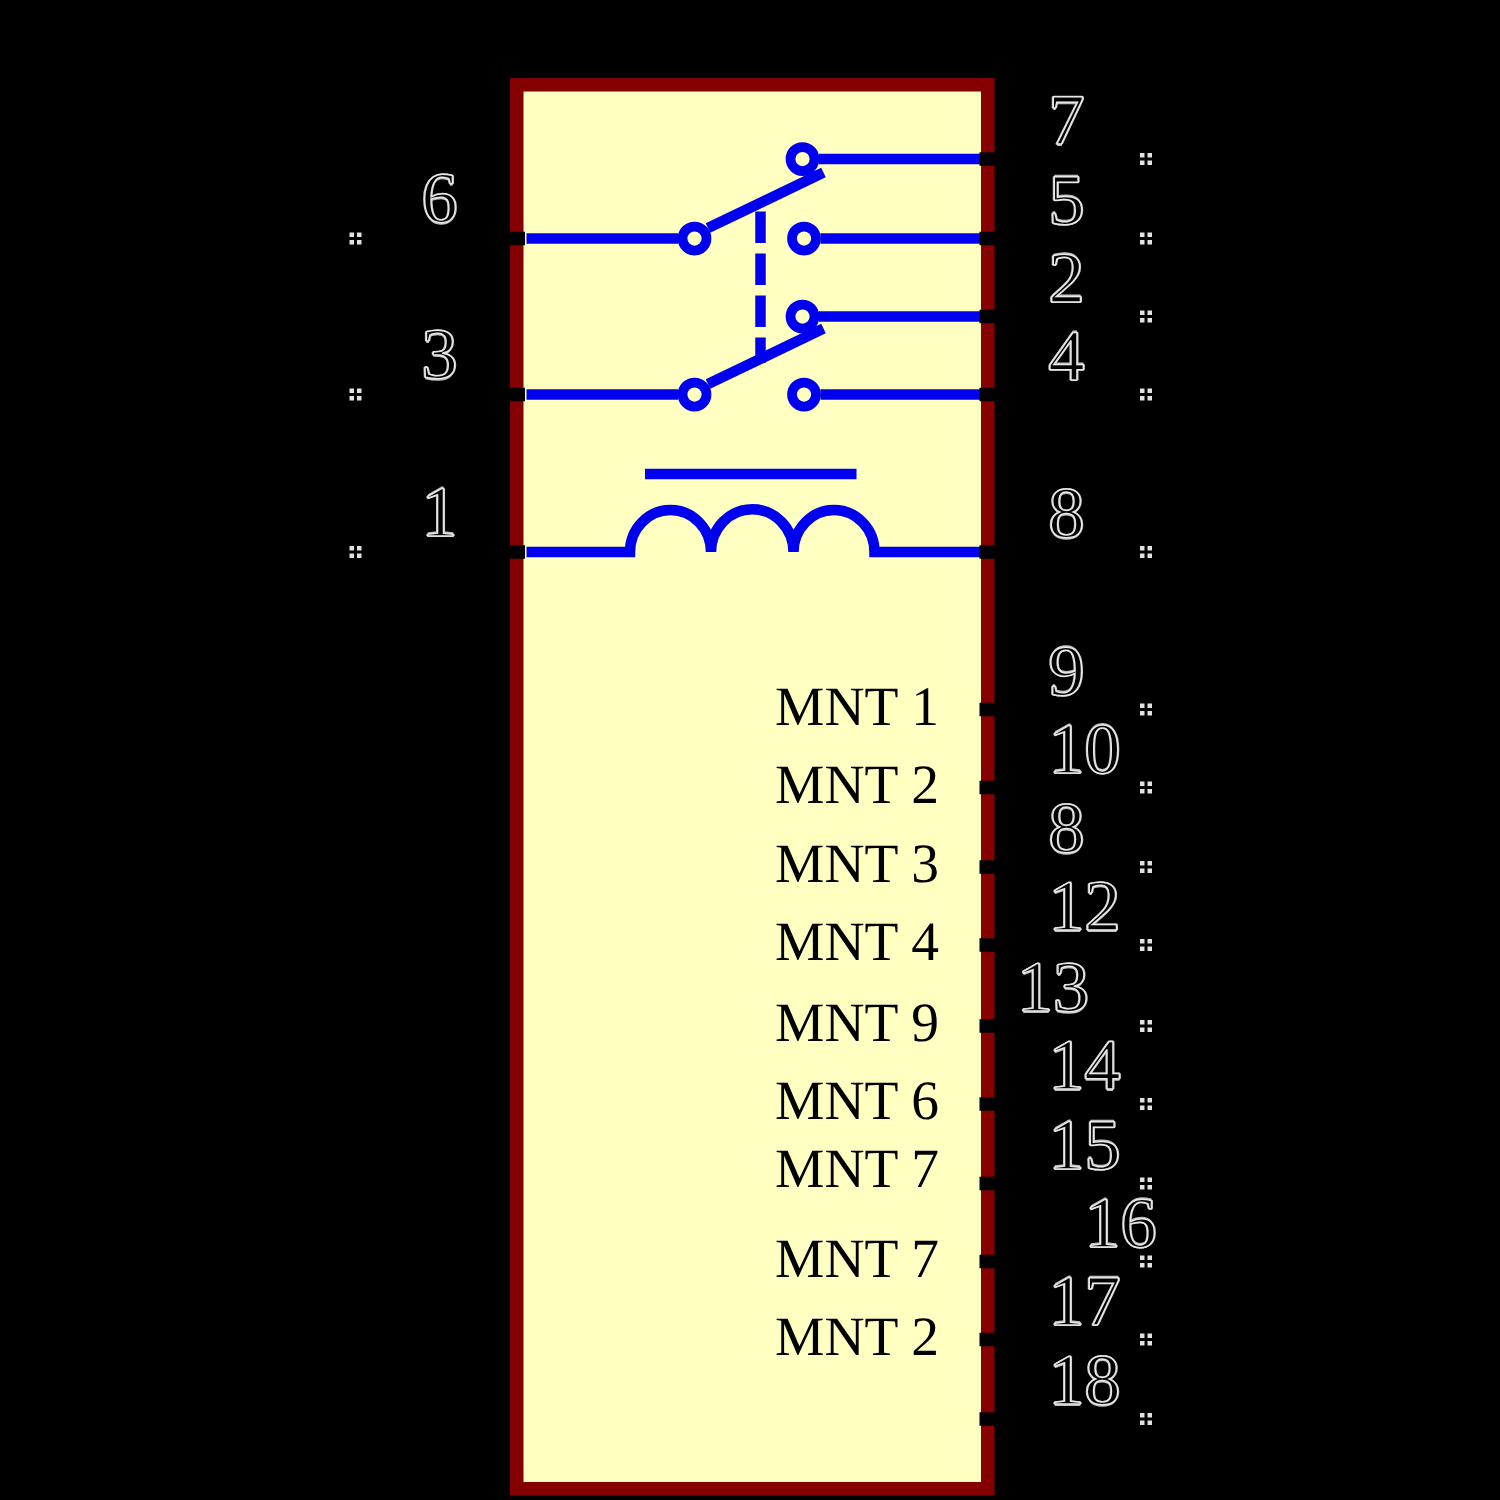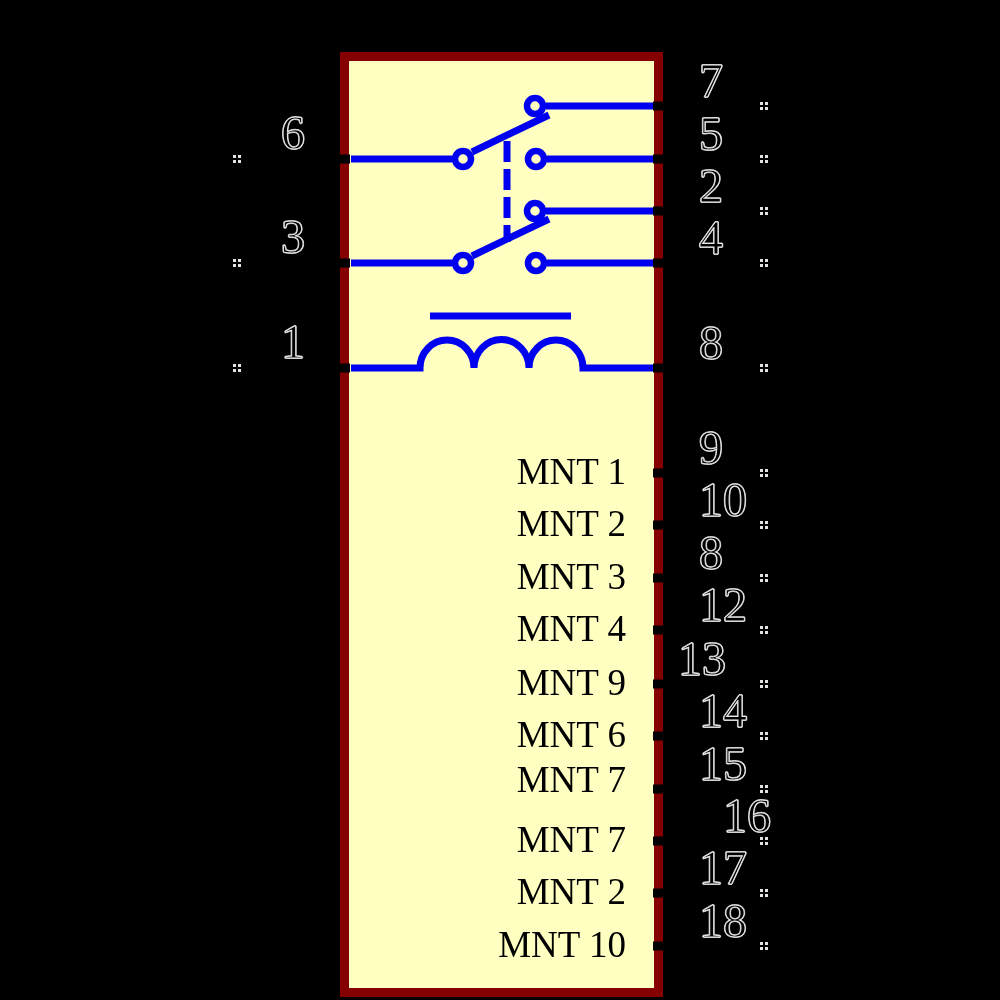--- a/index.html
+++ b/index.html
@@ -122,21 +122,20 @@
 
   <span class="mnt-label" style="top:448px;right:374px">MNT 1</span>
   <span class="mnt-label" style="top:500px;right:374px">MNT 2</span>
   <span class="mnt-label" style="top:553px;right:374px">MNT 3</span>
   <span class="mnt-label" style="top:605px;right:374px">MNT 4</span>
   <span class="mnt-label" style="top:659px;right:374px">MNT 9</span>
   <span class="mnt-label" style="top:711px;right:374px">MNT 6</span>
   <span class="mnt-label" style="top:756px;right:374px">MNT 7</span>
   <span class="mnt-label" style="top:816px;right:374px">MNT 7</span>
   <span class="mnt-label" style="top:868px;right:374px">MNT 2</span>
-  <span class="mnt-label" style="top:921px;right:374px">MNT 10</span>
 
   <span class="pin-end" style="left:233px;top:155px"></span>
   <span class="pin-end" style="left:233px;top:259px"></span>
   <span class="pin-end" style="left:233px;top:364px"></span>
 
   <span class="pin-end" style="left:760px;top:102px"></span>
   <span class="pin-end" style="left:760px;top:155px"></span>
   <span class="pin-end" style="left:760px;top:207px"></span>
   <span class="pin-end" style="left:760px;top:259px"></span>
   <span class="pin-end" style="left:760px;top:364px"></span>

